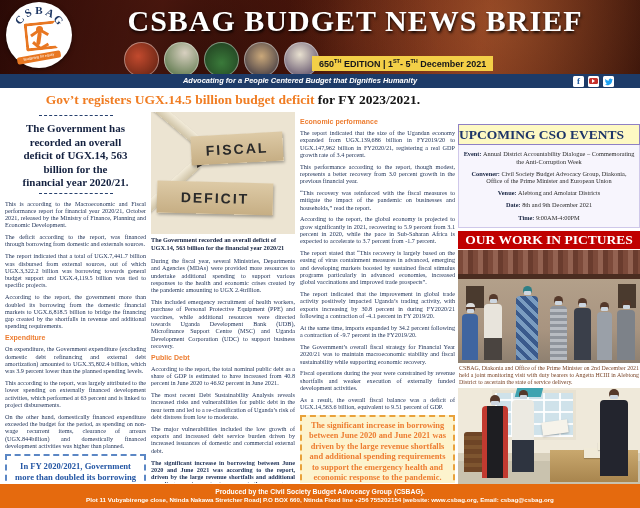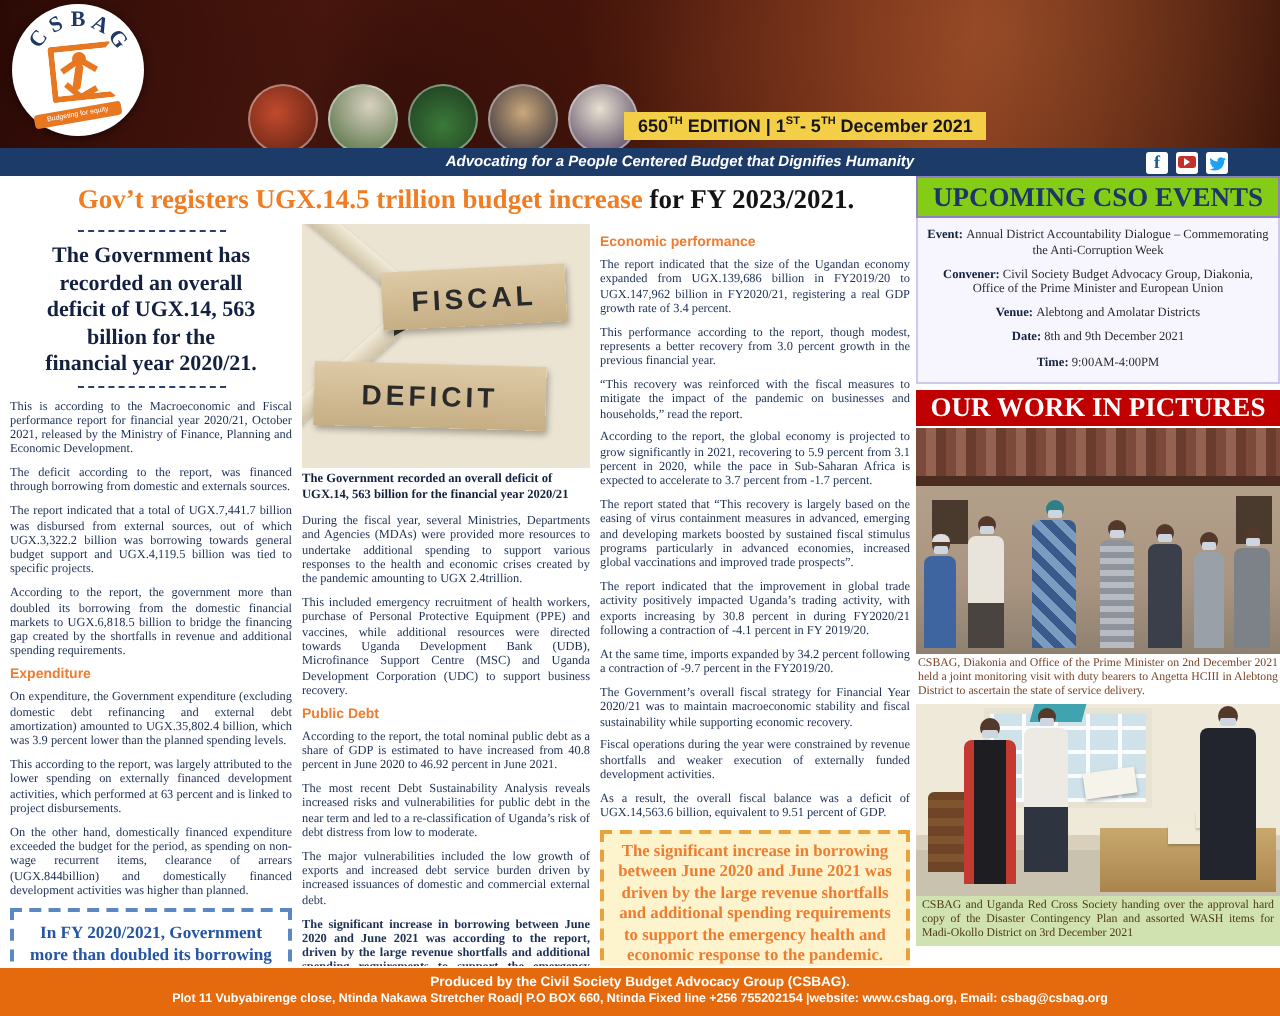--- a/index.html
+++ b/index.html
@@ -35,21 +35,21 @@
   .sc1{background:radial-gradient(circle at 40% 40%, #c24a2e, #5a1f10);}
   .sc2{background:radial-gradient(circle at 60% 30%, #d8d0c0, #4a6a3a);}
   .sc3{background:radial-gradient(circle at 50% 60%, #3a7a3a, #1e3a1e);}
   .sc4{background:radial-gradient(circle at 50% 40%, #caa87a, #2e2a3a);}
   .sc5{background:radial-gradient(circle at 45% 35%, #e8e0d0, #4a3a5a);}
   .edition-badge{position:absolute;left:312px;top:56px;background:#f3cf47;color:#16161a;
     font:bold 9px "Liberation Sans",sans-serif;padding:2px 7px;white-space:nowrap;}
   .edition-badge sup{font-size:5.5px;}
   .tagline-bar{position:absolute;left:0;top:74px;width:640px;height:14px;background:#1d3b68;}
   .tagline{position:absolute;left:0;top:2px;width:600px;text-align:center;color:#fff;
-    font:italic bold 7.5px "Liberation Sans",sans-serif;padding-left:40px;}
+    font:italic bold 7.5px "Liberation Sans",sans-serif;}
   .social{position:absolute;right:26px;top:1.5px;display:flex;gap:4px;}
   .social-sq{width:11px;height:11px;background:#fff;border-radius:1.5px;display:flex;
     align-items:center;justify-content:center;overflow:hidden;}
   .fb-glyph{color:#1c5aa0;font:bold 9px "Liberation Serif",serif;}
   .yt-badge{width:9px;height:6px;background:#c4302b;border-radius:1.5px;display:flex;align-items:center;justify-content:center;}
   .yt-tri{width:0;height:0;border-left:3px solid #fff;border-top:2px solid transparent;border-bottom:2px solid transparent;}
 
   
   .headline{position:absolute;left:8px;top:92px;width:450px;text-align:center;
     font:bold 13.5px "Liberation Serif",serif;margin:0;}
@@ -81,22 +81,22 @@
     border-left:9px solid #3a3530;border-top:5px solid transparent;border-bottom:5px solid transparent;}
   .wood-block{position:absolute;display:flex;align-items:center;justify-content:center;
     background:linear-gradient(180deg,#ddcaa6,#c6ae84);box-shadow:1px 2px 3px rgba(0,0,0,.3);
     font-family:"Liberation Sans",sans-serif;font-weight:bold;color:#2a2a2a;letter-spacing:2px;}
   .block-fiscal{left:40px;top:22px;width:92px;height:29px;transform:rotate(-3deg);font-size:14px;}
   .block-deficit{left:6px;top:70px;width:116px;height:32px;transform:rotate(1.5deg);font-size:14px;}
   .img-caption{font:bold 6.3px/7.6px "Liberation Serif",serif;color:#14213f;margin:2px 0 6px;text-align:left;}
 
   
   .sidebar{position:absolute;left:458px;top:88px;width:182px;height:396px;}
-  .events-header{height:19px;background:#84cc16;border:1px solid #8f80c4;color:#1d3568;
-    font:bold 13.5px/19px "Liberation Serif",serif;text-align:center;}
+  .events-header{height:19px;background:#fef9c3;border:1px solid #8f80c4;color:#1d3568;
+    font:bold 13.5px/19px "Liberation Serif",serif;margin-top:36px;}
   .events-body{background:#f7f5fd;border:1px solid #cfc8ea;border-top:none;padding:5px 4px 1px;}
   .events-body p{font-size:6.3px;line-height:7.6px;text-align:center;color:#2b2b2b;margin:0 0 4.5px;}
   .events-body b{color:#14213f;}
   .pictures-header{margin-top:3px;height:18px;background:#c00000;color:#fff;
     font:bold 13.5px/18px "Liberation Serif",serif;text-align:center;}
   .caption1{font:5.9px/7.1px "Liberation Serif",serif;color:#7a4528;padding:2px 1px;text-align:justify;}
   .caption2{background:#cfe2b0;font:5.9px/7.1px "Liberation Serif",serif;color:#4f3a1a;padding:2px 3px;text-align:justify;}
 
   
   .photo1{height:113px;position:relative;overflow:hidden;margin-top:1px;background:#a89480;}
@@ -150,20 +150,21 @@
         </div>
       <div class="logo-frame"></div>
       <div class="fig-head"></div>
       <div class="fig-body"></div>
       <div class="fig-arm1"></div>
       <div class="fig-arm2"></div>
       <div class="fig-leg1"></div>
       <div class="fig-leg2"></div>
       <div class="logo-ribbon">Budgeting for equity</div>
     </div>
+    <h1 class="news-title">CSBAG BUDGET NEWS BRIEF</h1>
     <div class="photo-strip">
       <div class="strip-circle sc1"></div>
       <div class="strip-circle sc2"></div>
       <div class="strip-circle sc3"></div>
       <div class="strip-circle sc4"></div>
       <div class="strip-circle sc5"></div>
     </div>
     <div class="edition-badge">650<sup>TH</sup> EDITION | 1<sup>ST</sup>- 5<sup>TH</sup> December 2021</div>
   </header>
   <div class="tagline-bar">
@@ -178,21 +179,21 @@
           </span>
         </span>
       <span class="social-sq">
         <svg width="9" height="9" viewBox="0 0 24 24">
             <path fill="#1da1f2" d="M23 5c-.8.4-1.7.7-2.6.8a4.5 4.5 0 0 0-7.7 4.1A12.8 12.8 0 0 1 3.4 5.2a4.5 4.5 0 0 0 1.4 6 4.4 4.4 0 0 1-2-.6v.1a4.5 4.5 0 0 0 3.6 4.4 4.6 4.6 0 0 1-2 .1 4.5 4.5 0 0 0 4.2 3.1A9 9 0 0 1 2 20.2 12.7 12.7 0 0 0 8.9 22c8.3 0 12.8-6.9 12.8-12.8v-.6A9 9 0 0 0 24 6.4c-.8.4-1.7.6-2.6.7A4.5 4.5 0 0 0 23 5z"></path>
           </svg>
       </span>
     </span>
   </div>
 
-  <h2 class="headline"><span class="hl-main">Gov’t registers UGX.14.5 trillion budget increase </span><span class="hl-suffix">for FY 2023/2021.</span></h2>
+  <h2 class="headline"><span class="hl-main">Gov’t registers UGX.14.5 billion budget deficit </span><span class="hl-suffix">for FY 2023/2021.</span></h2>
 
   <div class="col col-left">
     <hr class="dashrule">
     <div class="lead-heading">The Government has recorded an overall deficit of UGX.14, 563 billion for the financial year 2020/21.</div>
     <hr class="dashrule">
     <div>
         <p>This is according to the Macroeconomic and Fiscal performance report for financial year 2020/21, October 2021, released by the Ministry of Finance, Planning and Economic Development.</p>
         <p>The deficit according to the report, was financed through borrowing from domestic and externals sources.</p>
         <p>The report indicated that a total of UGX.7,441.7 billion was disbursed from external sources, out of which UGX.3,322.2 billion was borrowing towards general budget support and UGX.4,119.5 billion was tied to specific projects.</p>
         <p>According to the report, the government more than doubled its borrowing from the domestic financial markets to UGX.6,818.5 billion to bridge the financing gap created by the shortfalls in revenue and additional spending requirements.</p>

